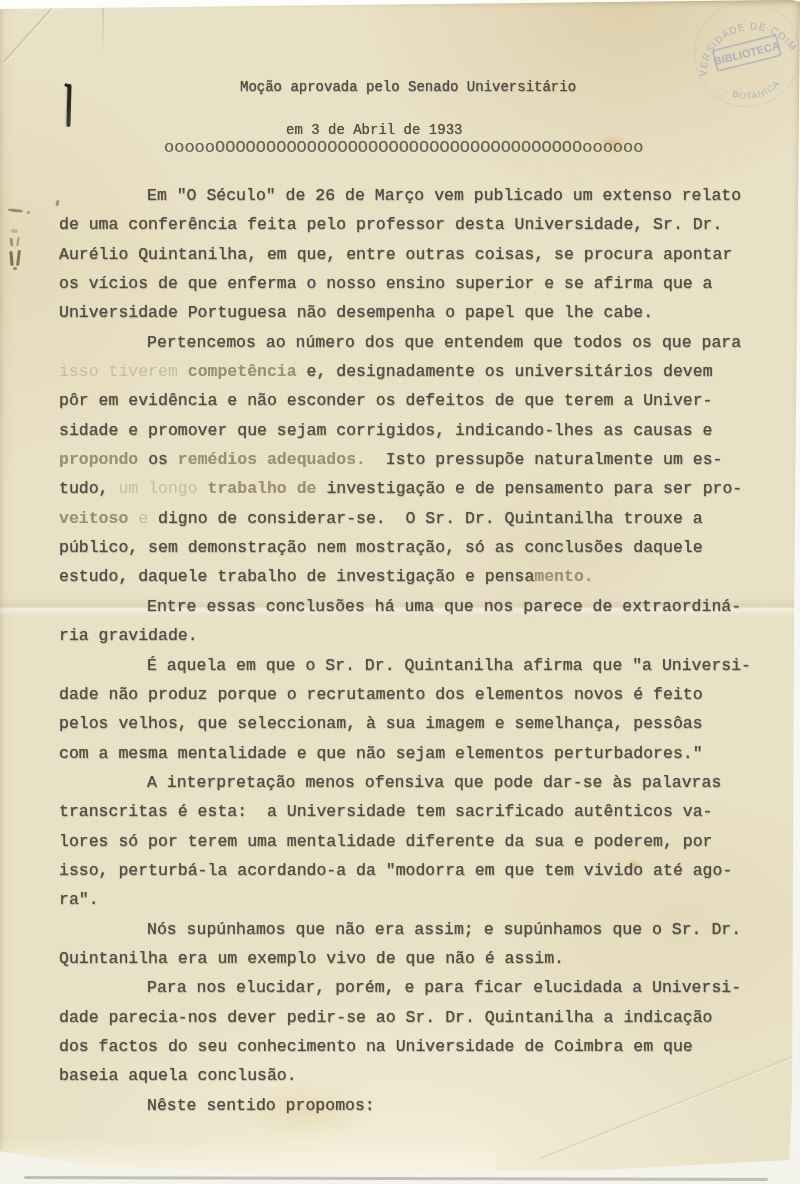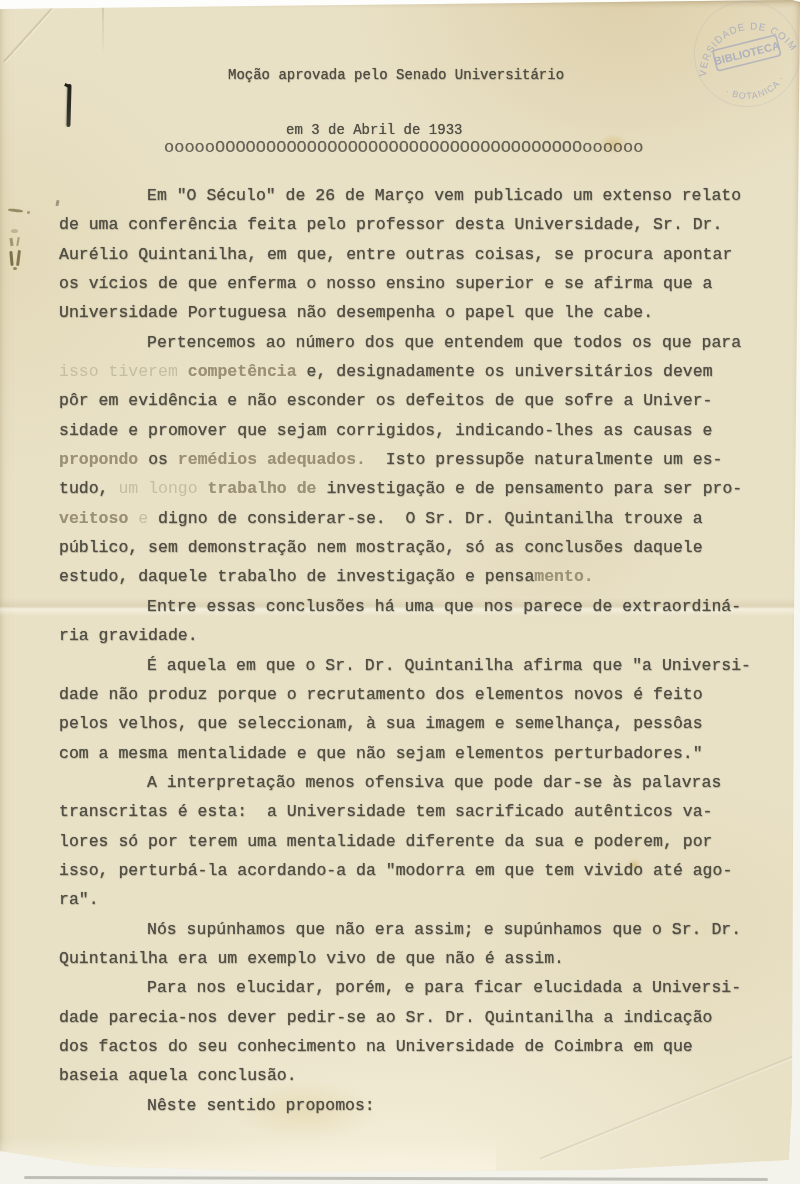--- a/index.html
+++ b/index.html
@@ -22,21 +22,21 @@
       inset 0 5px 7px -4px rgba(125,98,48,0.45),
       inset -5px 0 9px -5px rgba(125,98,48,0.32),
       inset 0 -7px 12px -7px rgba(125,98,48,0.30),
       inset 7px 0 16px -9px rgba(125,98,48,0.22);
     clip-path: polygon(0px 9px, 792px 0px, 800px 2px, 794px 616px, 792px 1101px,
                        789px 1160px, 600px 1170px, 296px 1172px, 96px 1166px, 0px 1151px);
   }
 
   
   .title {
-    position: absolute; left: 224px; top: 63px; margin: 4px;
+    position: absolute; left: 224px; top: 63px; margin: 16px;
     font-size: 14px; font-weight: normal; letter-spacing: 0;
     color: var(--ink); text-shadow: 0 0 0.8px rgba(76,72,60,0.85), 0.5px 0.5px 0.7px rgba(76,72,60,0.3);
     white-space: pre;
   }
   .subtitle {
     position: absolute; left: 286px; top: 122px;
     font-size: 14px; color: var(--ink);
     text-shadow: 0 0 0.8px rgba(76,72,60,0.85); white-space: pre;
   }
   .divider {
@@ -165,21 +165,21 @@
     <div class="divider">oooooOOOOOOOOOOOOOOOOOOOOOOOOOOOOOOOOOOOOoooooo</div>
 
     <div class="body-text" id="body-lines">
         <div class="line indent"><span>Em "O Século" de 26 de Março vem publicado um extenso relato</span></div>
         <div class="line"><span>de uma conferência feita pelo professor desta Universidade, Sr. Dr.</span></div>
         <div class="line"><span>Aurélio Quintanilha, em que, entre outras coisas, se procura apontar</span></div>
         <div class="line"><span>os vícios de que enferma o nosso ensino superior e se afirma que a</span></div>
         <div class="line"><span>Universidade Portuguesa não desempenha o papel que lhe cabe.</span></div>
         <div class="line indent"><span>Pertencemos ao número dos que entendem que todos os que para</span></div>
         <div class="line"><span class="f-xlight">isso tiverem </span><span class="f-light">competência </span><span>e, designadamente os universitários devem</span></div>
-        <div class="line"><span>pôr em evidência e não esconder os defeitos de que sofre a Univer-</span></div>
+        <div class="line"><span>pôr em evidência e não esconder os defeitos de que terem a Univer-</span></div>
         <div class="line"><span>sidade e promover que sejam corrigidos, indicando-lhes as causas e</span></div>
         <div class="line"><span class="f-light">propondo </span><span>os </span><span class="f-light">remédios adequados.</span><span>  Isto pressupõe naturalmente um es-</span></div>
         <div class="line"><span>tudo, </span><span class="f-xlight">um longo </span><span class="f-light">trabalho de </span><span>investigação e de pensamento para ser pro-</span></div>
         <div class="line"><span class="f-light">veitoso </span><span class="f-xlight">e </span><span>digno de considerar-se.  O Sr. Dr. Quintanilha trouxe a</span></div>
         <div class="line"><span>público, sem demonstração nem mostração, só as conclusões daquele</span></div>
         <div class="line"><span>estudo, daquele trabalho de investigação e pensa</span><span class="f-light">mento.</span></div>
         <div class="line indent"><span>Entre essas conclusões há uma que nos parece de extraordiná-</span></div>
         <div class="line"><span>ria gravidade.</span></div>
         <div class="line indent"><span>É aquela em que o Sr. Dr. Quintanilha afirma que "a Universi-</span></div>
         <div class="line"><span>dade não produz porque o recrutamento dos elementos novos é feito</span></div>

